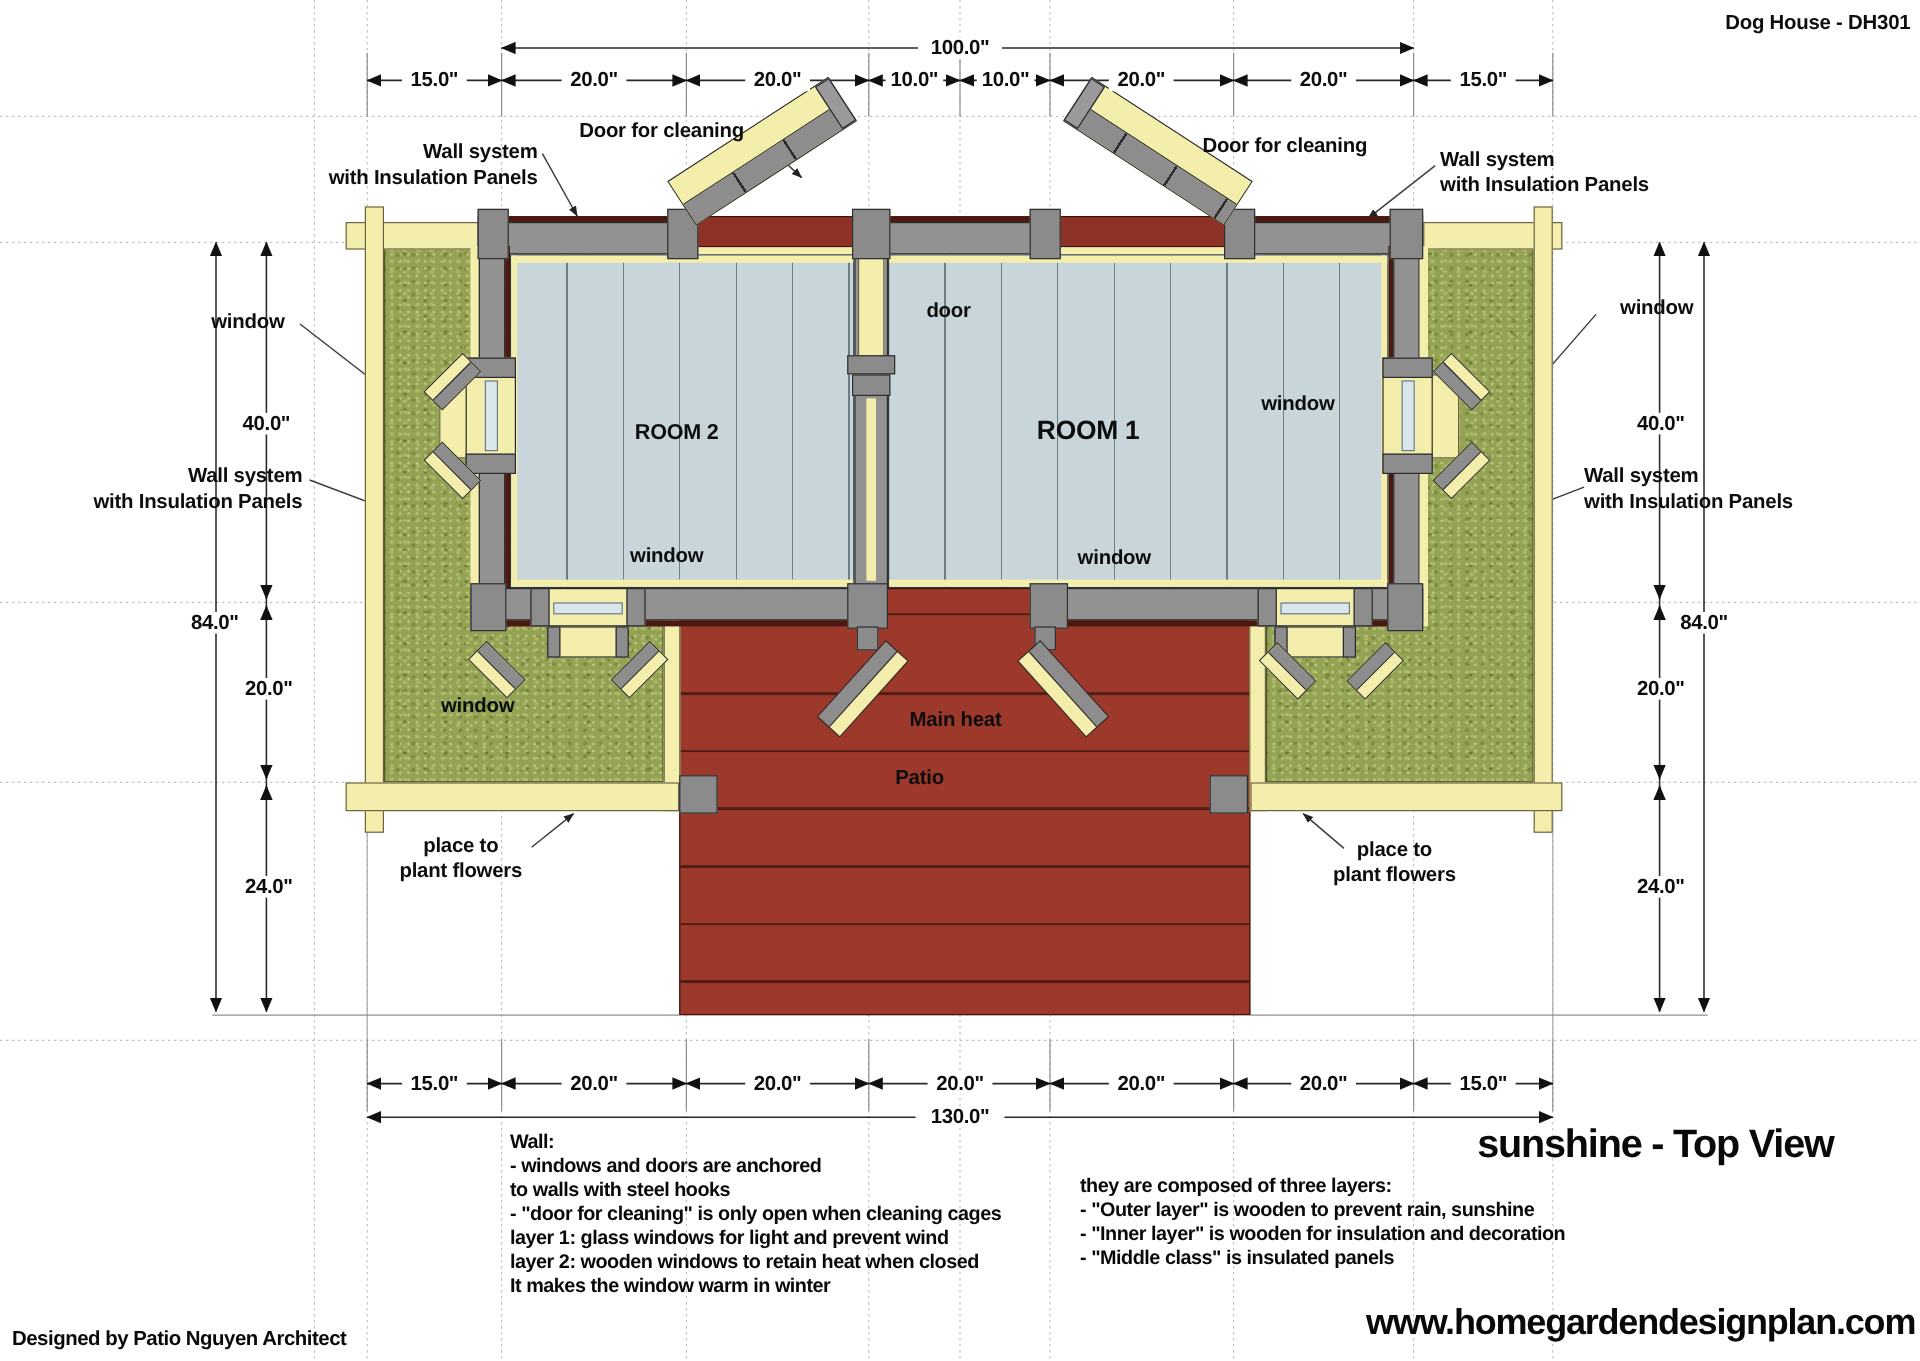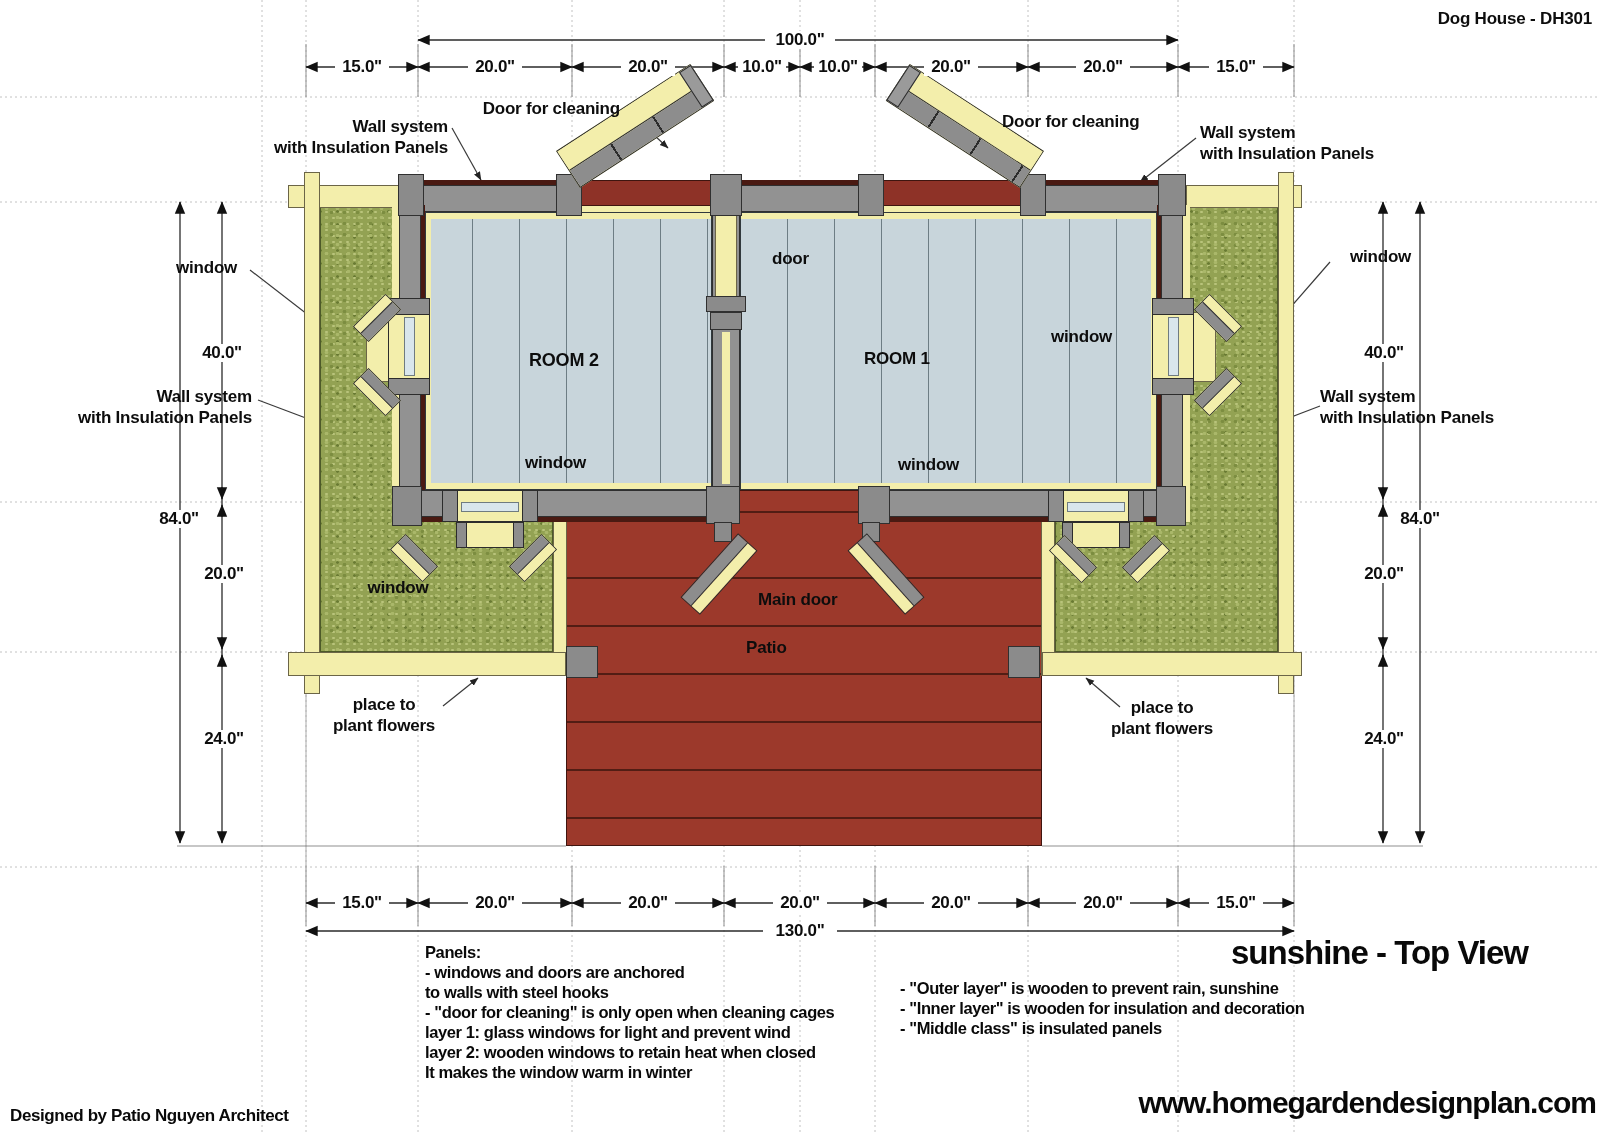--- a/index.html
+++ b/index.html
@@ -352,22 +352,22 @@
 
   <div class="lbl" style="left:176px;top:257px;">window</div>
   <div class="lbl" style="left:525px;top:452px;">window</div>
   <div class="lbl tc" style="left:352px;top:577px;width:92px;">window</div>
   <div class="lbl" style="left:1051px;top:326px;">window</div>
   <div class="lbl" style="left:1350px;top:246px;">window</div>
   <div class="lbl" style="left:898px;top:454px;">window</div>
 
   <div class="lbl" style="left:772px;top:248px;text-align:right;">door</div>
   <div class="lbl" style="left:529px;top:350px;font-size:18px;">ROOM 2</div>
-  <div class="lbl" style="left:864px;top:348px;font-size:17px;">ROOM 1</div>
-  <div class="lbl" style="left:758px;top:589px;">Main door</div>
+  <div class="lbl" style="left:864px;top:348px;font-size:22px;">ROOM 1</div>
+  <div class="lbl" style="left:758px;top:589px;">Main heat</div>
   <div class="lbl" style="left:746px;top:637px;">Patio</div>
 
   <div class="lbl tc" style="left:325px;top:694px;width:118px;">
     <div>place to</div>
     <div>plant flowers</div>
   </div>
   <div class="lbl tc" style="left:1103px;top:697px;width:118px;">
     <div>place to</div>
     <div>plant flowers</div>
   </div>
@@ -394,32 +394,33 @@
   <div class="dim" style="left:196px;top:344px;width:52px;">40.0"</div>
   <div class="dim" style="left:153px;top:510px;width:52px;">84.0"</div>
   <div class="dim" style="left:198px;top:565px;width:52px;">20.0"</div>
   <div class="dim" style="left:198px;top:730px;width:52px;">24.0"</div>
   <div class="dim" style="left:1358px;top:344px;width:52px;">40.0"</div>
   <div class="dim" style="left:1394px;top:510px;width:52px;">84.0"</div>
   <div class="dim" style="left:1358px;top:565px;width:52px;">20.0"</div>
   <div class="dim" style="left:1358px;top:730px;width:52px;">24.0"</div>
 
   <div class="notes" style="left:425px;top:942px;">
-    <div>Panels:</div>
+    <div>Wall:</div>
     <div>- windows and doors are anchored</div>
     <div>to walls with steel hooks</div>
     <div>- "door for cleaning" is only open when cleaning cages</div>
     <div>layer 1: glass windows for light and prevent wind</div>
     <div>layer 2: wooden windows to retain heat when closed</div>
     <div>It makes the window warm in winter</div>
   </div>
 
   <div class="big tr" style="left:1180px;top:934px;width:348px;font-size:33px;">sunshine - Top View</div>
 
   <div class="notes" style="left:900px;top:978px;">
+    <div>they are composed of three layers:</div>
     <div>- "Outer layer" is wooden to prevent rain, sunshine</div>
     <div>- "Inner layer" is wooden for insulation and decoration</div>
     <div>- "Middle class" is insulated panels</div>
   </div>
 
   <div class="big tr" style="left:1100px;top:1086px;width:496px;font-size:30px;">www.homegardendesignplan.com</div>
   <div class="notes" style="left:10px;top:1106px;font-size:17px;">Designed by Patio Nguyen Architect</div>
 
 </div>
 

